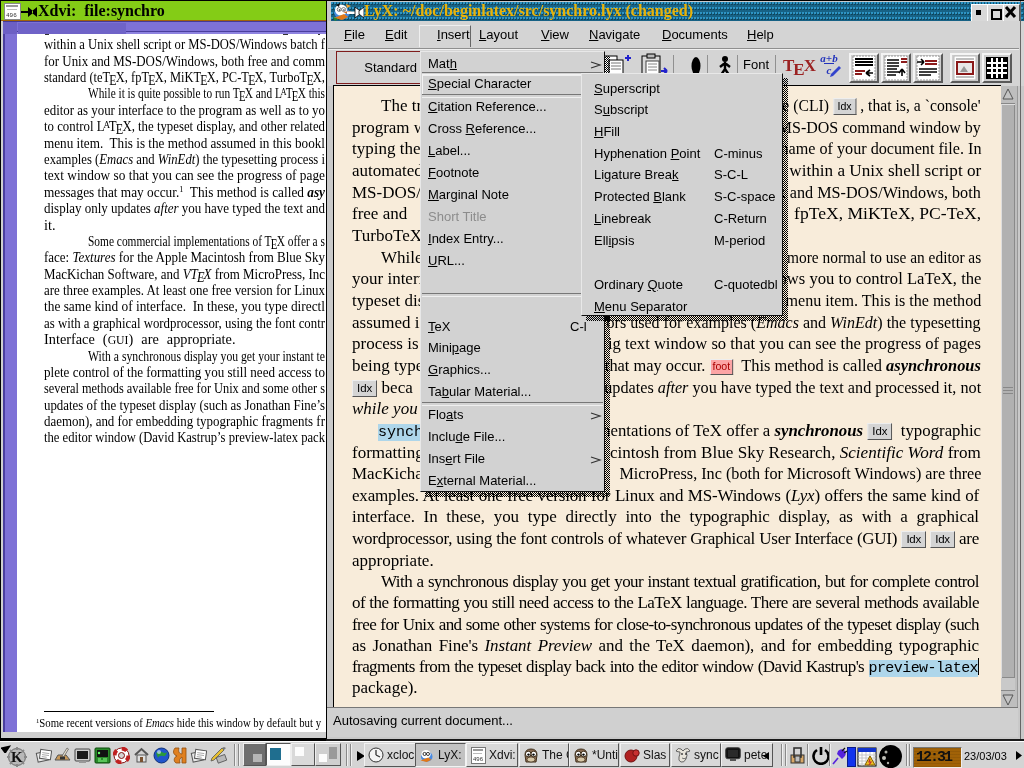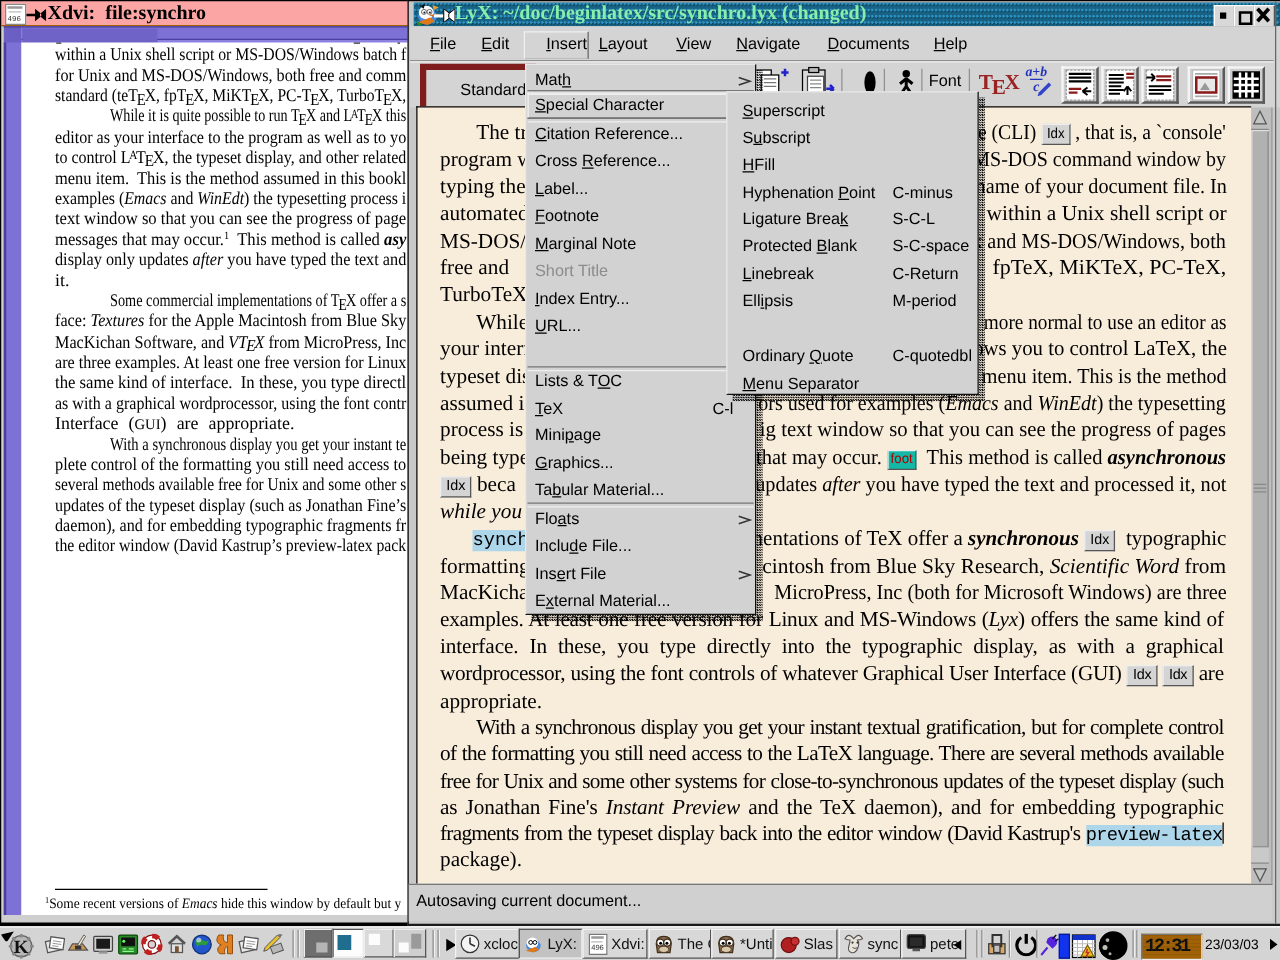--- a/index.html
+++ b/index.html
@@ -2,21 +2,21 @@
 <html><head>
 <meta charset="utf-8">
 <style>
   html,body{margin:0;padding:0;}
   body{width:1024px;height:768px;overflow:hidden;background:#000;
        font-family:"Liberation Sans",sans-serif;}
   #stage{position:absolute;top:0;left:0;width:1024px;height:768px;}
   .abs{position:absolute;}
   
   #xdvi{position:absolute;left:0;top:0;width:332px;height:741px;background:#000;}
-  #xdvi-title{position:absolute;left:1px;top:1px;width:330px;height:19px;background:#fca5a5;
+  #xdvi-title{position:absolute;left:1px;top:1px;width:330px;height:19px;background:#84cc16;
       border-bottom:1px solid #a16207;}
   #xdvi-title .txt{position:absolute;left:37px;top:1px;font-family:"Liberation Serif",serif;
       font-weight:bold;font-size:16px;color:#000;}
   #xdvi-body{position:absolute;left:1px;top:21px;width:330px;height:717px;background:#cfcfcf;}
   #xdvi-hscroll{position:absolute;left:16px;top:0px;width:314px;height:13px;background:#7e71d6;border-top:1px solid #453a96;
       box-shadow:inset 0 -3px 0 #8d82e0, inset 0 -4px 0 #4a3e9e;}
   #xdvi-hthumb{position:absolute;left:1px;top:1px;width:108px;height:12px;background:#6f63c8;}
   #xdvi-corner{position:absolute;left:2px;top:0px;width:14px;height:13px;background:#6c5fc4;border-top:1px solid #453a96;}
   #xdvi-vscroll{position:absolute;left:2px;top:13px;width:14px;height:698px;background:#7e71d6;border-left:2px solid #4a3e9e;border-right:1px solid #4a3e9e;}
   #xdvi-page{position:absolute;left:16px;top:13px;width:309px;height:698px;background:#fff;overflow:hidden;padding-left:20px;}
@@ -29,48 +29,48 @@
   
   #lyx{position:absolute;left:326px;top:0;width:698px;height:741px;background:#c9c9c9;
        border-top:1px solid #000;border-left:1px solid #000;}
   #lyx-title{position:absolute;left:4px;top:1px;width:693px;height:19px;
       background:#176285;overflow:hidden;}
   #lyx-title .dots{position:absolute;left:0;top:0;width:100%;height:100%;
       background-image:radial-gradient(circle at 1px 1px,#2e94c4 0 0.9px,transparent 1.1px),
                        radial-gradient(circle at 1.8px 2px,#0e4258 0 0.8px,transparent 1px);
       background-size:3px 5px;}
   #lyx-title .txt{position:absolute;left:33px;top:0px;font-family:"Liberation Serif",serif;
-      font-weight:bold;font-size:16px;color:#86efac;white-space:nowrap;}
+      font-weight:bold;font-size:16px;color:#eab308;white-space:nowrap;}
   .tbtn{position:absolute;top:2px;width:15px;height:16px;background:#d8d8d8;
       border:1px solid #fff;border-right-color:#555;border-bottom-color:#555;}
   
   #lyx-menubar{position:absolute;left:1px;top:20px;width:697px;height:26px;background:#d4d4d4;}
   .mitem{position:absolute;top:6px;font-size:13px;color:#000;}
   #insert-btn{position:absolute;left:91px;top:4px;width:50px;height:21px;
      border:1px solid #efefef;border-right-color:#666;border-bottom-color:#666;}
   
   #lyx-toolbar{position:absolute;left:1px;top:46px;width:697px;height:39px;background:#d4d4d4;}
-  #std-combo{position:absolute;left:8px;top:4px;width:83px;height:31px;border:5px solid #7f1d1d;
+  #std-combo{position:absolute;left:8px;top:4px;width:83px;height:31px;border:1px solid #7f1d1d;
      font-size:13px;color:#000;}
   #std-combo span{position:absolute;right:3px;top:8px;}
   
   #lyx-doc{position:absolute;left:6px;top:84px;width:667px;height:621px;background:#f8ecda;
      border-top:1px solid #000;border-left:1px solid #000;overflow:hidden;}
   .docline{position:absolute;white-space:nowrap;font-family:"Liberation Serif",serif;
      font-size:17px;color:#000;}
   .docjust{position:absolute;left:18px;width:627px;font-family:"Liberation Serif",serif;
      font-size:17px;color:#000;white-space:nowrap;text-align:justify;text-align-last:justify;}
   .dr{right:20px;left:auto;transform-origin:right center;}
   .dviline{transform-origin:left center;}
   #caret{display:inline-block;width:1px;height:17px;background:#000;vertical-align:-3px;}
   .idx{display:inline-block;font-family:"Liberation Sans",sans-serif;font-size:11.5px;
      background:#d4d4d4;border:1px solid #eee;border-right-color:#555;border-bottom-color:#555;
      padding:1px 4px 1px 4px;line-height:13px;vertical-align:1px;}
   .foot{display:inline-block;font-family:"Liberation Sans",sans-serif;font-size:11px;color:#a00;
-     background:#14b8a6;border:1px solid #eee;border-right-color:#555;border-bottom-color:#555;
+     background:#fca5a5;border:1px solid #eee;border-right-color:#555;border-bottom-color:#555;
      padding:0px 2px 1px 2px;line-height:13px;vertical-align:1px;}
   .hl{background:#aed6ea;font-family:"Liberation Mono",monospace;font-size:15px;}
   .sc{font-variant:small-caps;}
   
   #lyx-scroll{position:absolute;left:674px;top:85px;width:16px;height:621px;background:#bebebe;
      border-right:1px solid #999;}
   
   #lyx-status{position:absolute;left:0px;top:706px;width:691px;height:29px;background:#d0d0d0;
      border-top:1px solid #777;font-size:13px;}
   
@@ -378,23 +378,20 @@
     <div class="mrow" style="top:154px">
       <span class="t dis">Short Title</span>
     </div>
     <div class="mrow" style="top:176px">
       <span class="t"><u>I</u>ndex Entry...</span>
     </div>
     <div class="mrow" style="top:198px">
       <span class="t"><u>U</u>RL...</span>
     </div>
     <div class="msep" style="top:240.5px"></div>
-    <div class="mrow" style="top:241.5px">
-      <span class="t">Lists &amp; T<u>O</u>C</span>
-    </div>
     <div class="mrow" style="top:263.5px">
       <span class="t"><u>T</u>eX</span>
       <span class="k" style="left:148px">C-l</span>
     </div>
     <div class="mrow" style="top:285px">
       <span class="t">Mini<u>p</u>age</span>
     </div>
     <div class="mrow" style="top:307px">
       <span class="t"><u>G</u>raphics...</span>
     </div>

